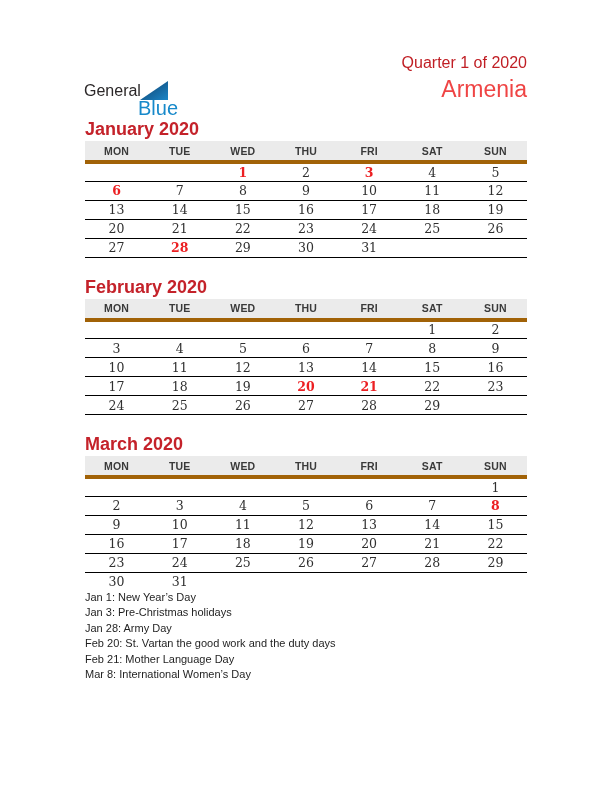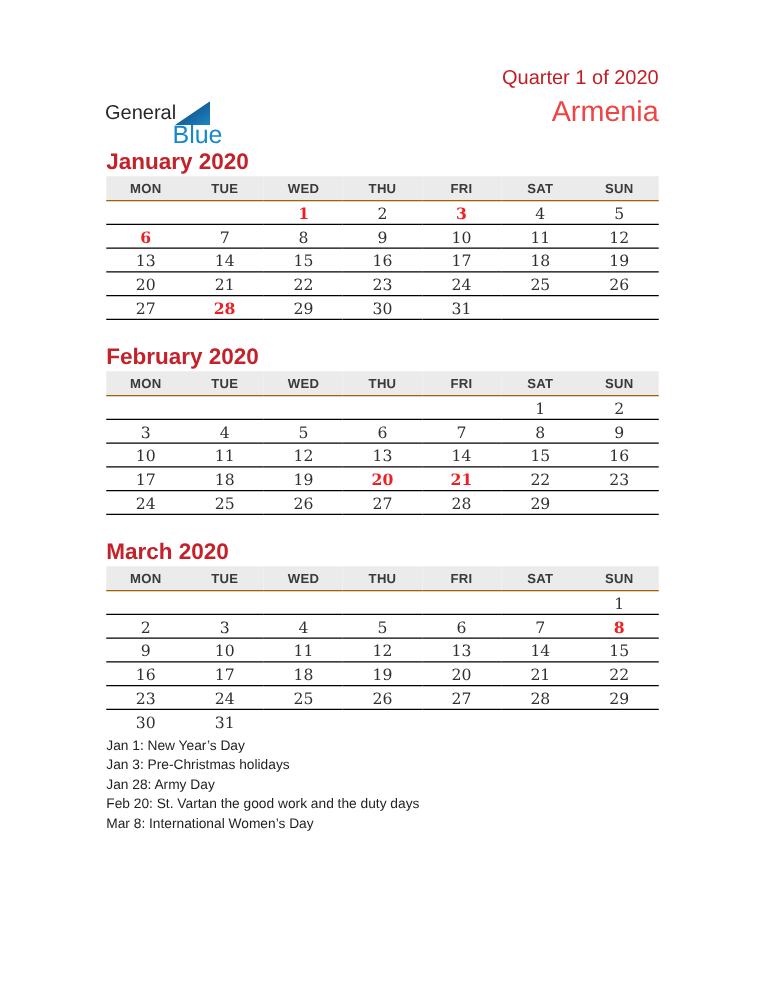--- a/index.html
+++ b/index.html
@@ -17,21 +17,21 @@
   
   .title-block { position:absolute; right:85px; top:47px; text-align:right; }
   .quarter-title { font-size:16px; line-height:31px; color:var(--title-red,#c01e24); }
   .country { font-size:23px; line-height:19px; color:#ef4444; margin-top:2px; }
 
   
   #months { position:absolute; left:85px; top:121px; width:442px; }
   .month { margin:0 0 21px 0; }
   .month-title { font-size:18px; font-weight:bold; color:var(--month-red,#c4222a); margin:0 0 4px 0; line-height:16px; }
   table.cal { width:100%; border-collapse:collapse; table-layout:fixed; }
-  table.cal thead tr { background:var(--weekday-band,#ebebeb); border-bottom:1px solid #a16207; }
+  table.cal thead tr { background:var(--weekday-band,#ebebeb); border-bottom:4px solid #a16207; }
   table.cal th {
     height:19px; font-size:10.5px; font-weight:bold; letter-spacing:0.2px;
     color:#3a3a3a; text-align:center; padding:0;
   }
   table.cal tbody tr { border-bottom:1px solid #000; height:19px; }
   table.cal tbody tr.open { border-bottom:none; }
   table.cal td {
     text-align:center; padding:0; font-family:"DejaVu Serif", serif;
     font-size:12.5px; color:var(--text-dark,#303030);
   }
@@ -268,16 +268,17 @@
           </tbody>
     </table>
   </section>
 </div>
 
   <div id="holidays">
       <div>Jan 1: New Year’s Day</div>
       <div>Jan 3: Pre-Christmas holidays</div>
       <div>Jan 28: Army Day</div>
       <div>Feb 20: St. Vartan the good work and the duty days</div>
+      <div>Feb 21: Mother Language Day</div>
       <div>Mar 8: International Women’s Day</div>
     </div>
 
 </div>
 
 </body></html>

